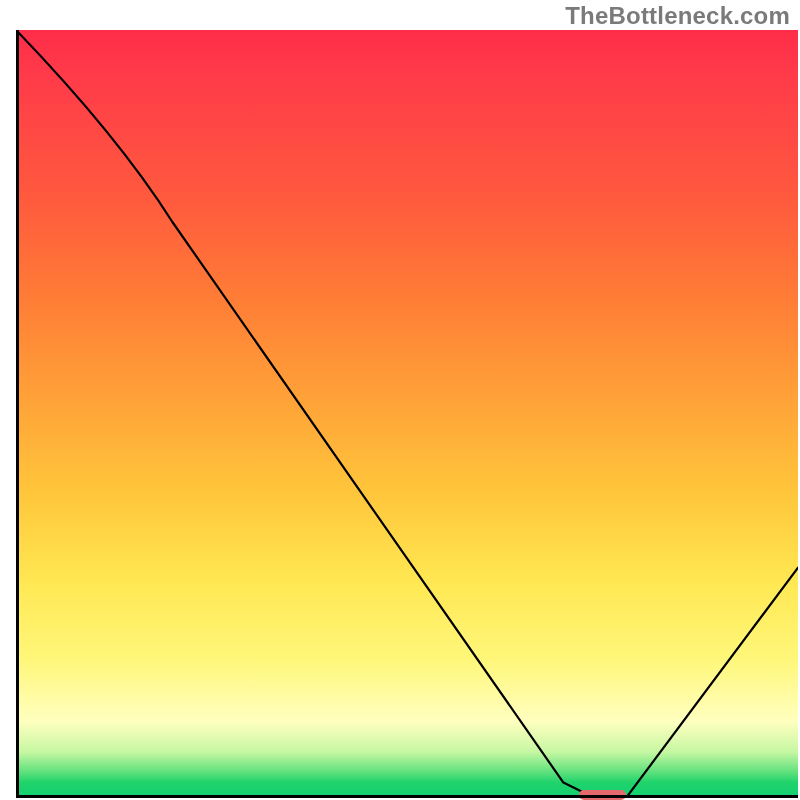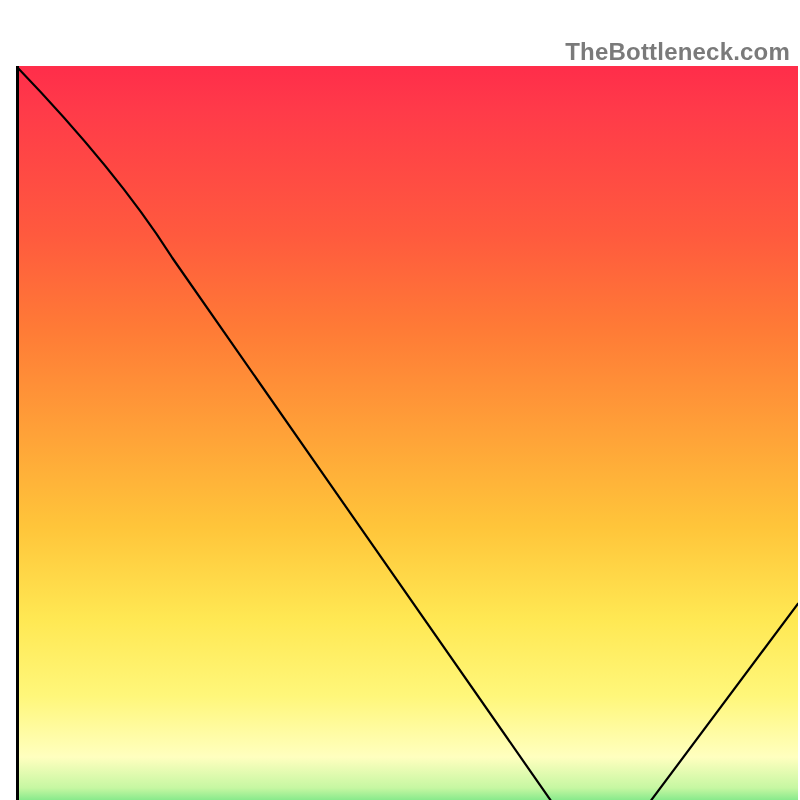--- a/index.html
+++ b/index.html
@@ -8,21 +8,20 @@
     width: 800px;
     height: 800px;
     overflow: hidden;
     background: #fff;
     font-family: Arial, Helvetica, sans-serif;
   }
   .stage {
     position: relative;
     width: 800px;
     height: 628px;
-    margin-top: 36px;
   }
   .watermark {
     position: absolute;
     top: 2px;
     right: 10px;
     font-size: 24px;
     font-weight: 600;
     color: #7a7a7a;
     letter-spacing: 0.2px;
     z-index: 4;

